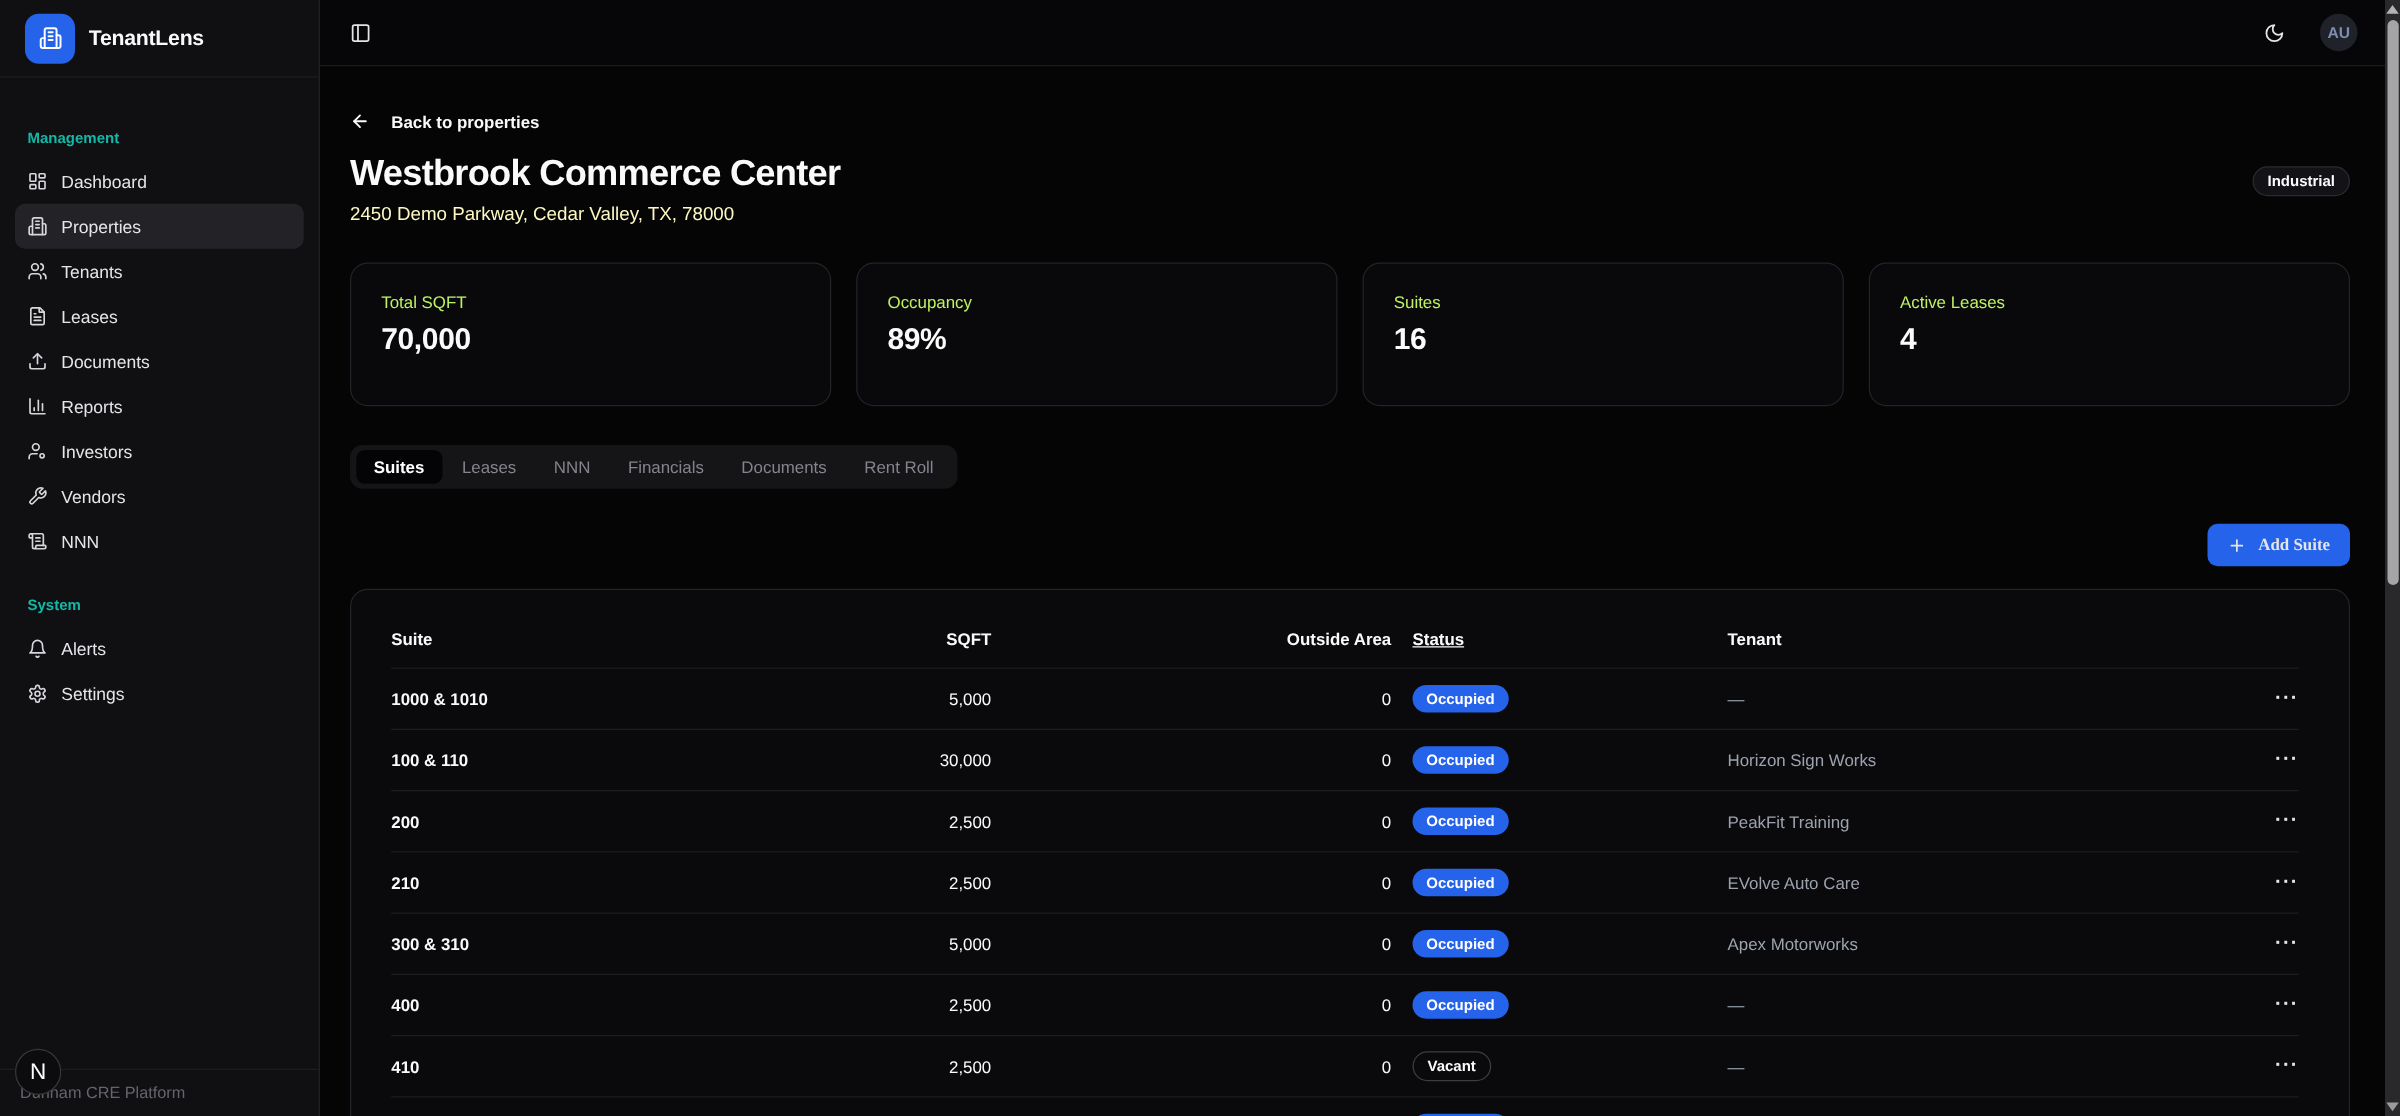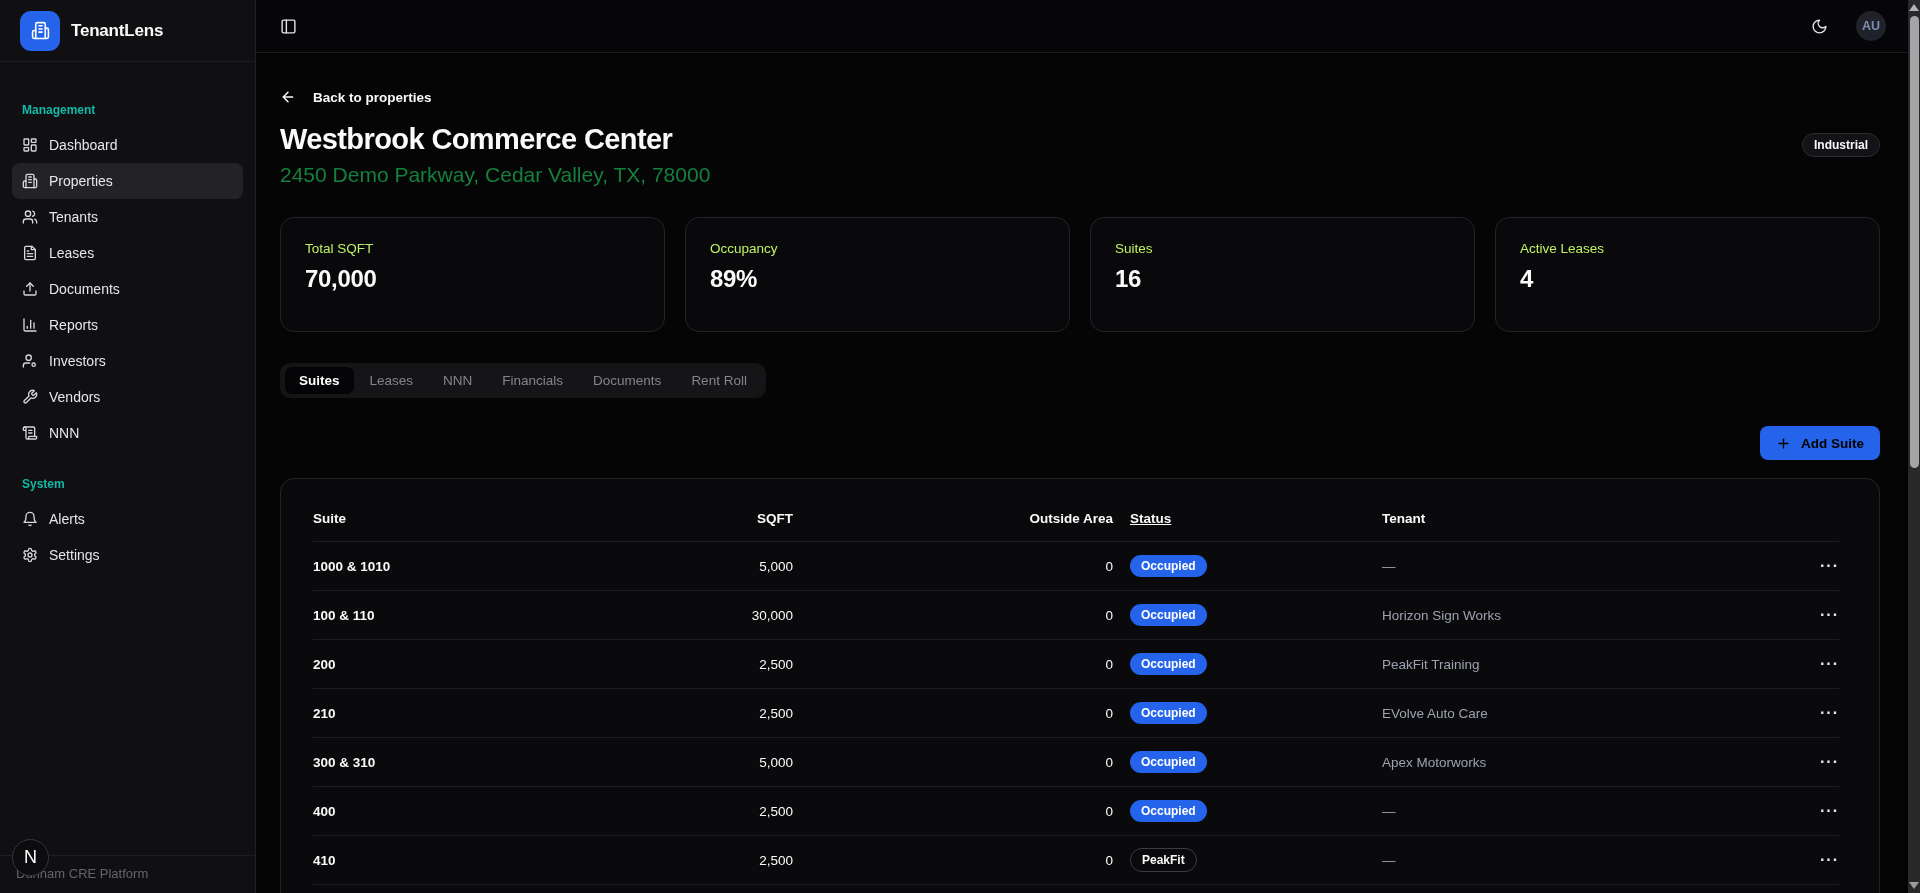--- a/index.html
+++ b/index.html
@@ -85,21 +85,21 @@
   .back-row .back-label { font-size:13.5px; font-weight:700; color:#fafafa; }
 
   .title-row { display:flex; align-items:flex-end; justify-content:space-between; }
   .page-title { font-size:29px; font-weight:700; letter-spacing:-0.6px; line-height:36px; }
   .type-badge {
     margin-top:3px;
     background:#131317; border:1px solid #2b2b30; color:#fafafa;
     font-size:12px; font-weight:600;
     padding:4px 11px; border-radius:999px;
   }
-  .page-address { font-size:21px; color:#15803d; margin-top:6px; }
+  .page-address { font-size:15px; color:#fef9c3; margin-top:6px; }
 
   .stats-row { display:flex; gap:20px; margin-top:30px; }
   .stat-card {
     flex:1; height:115px;
     background:#09090b; border:1px solid #232329; border-radius:14px;
     padding:23px 24px;
   }
   .stat-label { font-size:13.5px; color:#bef264; }
   .stat-value { font-size:24px; font-weight:700; margin-top:9px; letter-spacing:-0.3px; }
 
@@ -111,23 +111,23 @@
   .tab {
     border:none; background:transparent; color:#84848d;
     font-size:13.5px; padding:6px 14px; border-radius:7px; cursor:pointer;
     font-family:inherit;
   }
   .tab.active { background:#040406; color:#fff; font-weight:700; }
 
   .actions-row { display:flex; justify-content:flex-end; margin-top:28px; }
   .btn-primary {
     display:flex; align-items:center; gap:10px;
-    background:#2563eb; color:#000000; border:none; border-radius:8px;
+    background:#2563eb; color:#e5e5e5; border:none; border-radius:8px;
     height:34px; padding:0 16px; font-size:13.5px; font-weight:700;
-    cursor:pointer; font-family:Liberation Sans, sans-serif;
+    cursor:pointer; font-family:Liberation Serif, serif;
   }
 
   
   .table-card {
     margin-top:18px;
     background:#0a0a0c; border:1px solid #232329; border-radius:14px;
     padding:16px 40px 40px 32px;
     min-height:420px;
   }
   .tgrid {
@@ -481,21 +481,21 @@
         <div class="td cell-num">0</div>
         <div class="td" style="padding-left:17px;"><span class="pill pill-occupied">Occupied</span></div>
         <div class="td cell-tenant">—</div>
         <div class="td cell-actions"><button class="ellipsis-btn">···</button></div>
       </div>
 
       <div class="tgrid trow">
         <div class="td cell-suite">410</div>
         <div class="td cell-num">2,500</div>
         <div class="td cell-num">0</div>
-        <div class="td" style="padding-left:17px;"><span class="pill pill-vacant">PeakFit</span></div>
+        <div class="td" style="padding-left:17px;"><span class="pill pill-vacant">Vacant</span></div>
         <div class="td cell-tenant">—</div>
         <div class="td cell-actions"><button class="ellipsis-btn">···</button></div>
       </div>
 
       <div class="tgrid trow">
         <div class="td cell-suite"></div>
         <div class="td cell-num"></div>
         <div class="td cell-num"></div>
         <div class="td" style="padding-left:17px;"><span class="pill pill-occupied">Occupied</span></div>
         <div class="td cell-tenant"></div>

